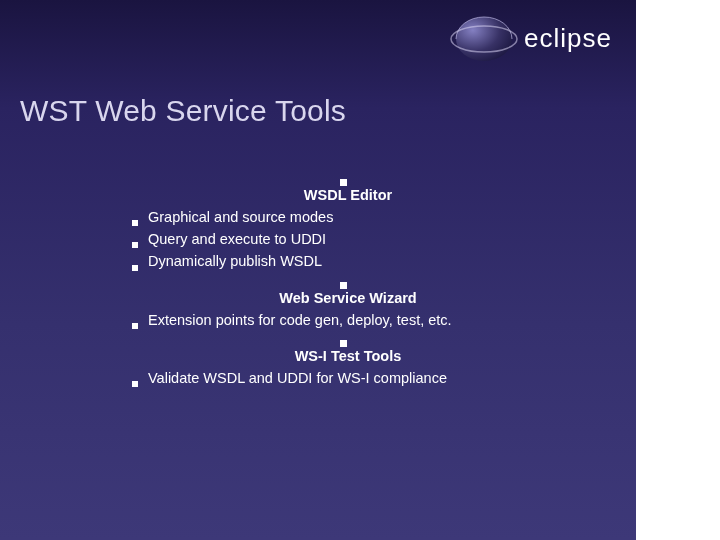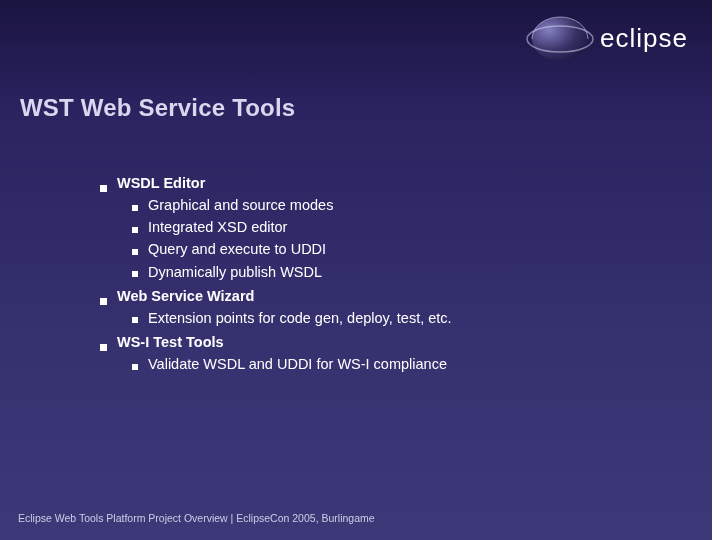--- a/index.html
+++ b/index.html
@@ -5,63 +5,64 @@
   html, body {
     margin: 0;
     padding: 0;
     width: 720px;
     height: 540px;
     font-family: Arial, Helvetica, sans-serif;
     overflow: hidden;
   }
   .slide {
     position: relative;
-    width: 712px;
+    width: 636px;
     height: 540px;
     background: linear-gradient(180deg, #1a1440 0%, #2a2360 20%, #35306e 60%, #3d3878 100%);
     color: #fff;
   }
   .logo {
     position: absolute;
     top: 8px;
     right: 10px;
     width: 200px;
     height: 60px;
     display: flex;
     justify-content: flex-end;
     align-items: center;
   }
   .logo svg { display: block; }
   .title {
     position: absolute;
     left: 20px;
     top: 94px;
-    font-size: 24px;
-    font-weight: 700;
+    font-size: 30px;
+    font-weight: 400;
     color: #d9d6ee;
     letter-spacing: 0.2px;
   }
   .content {
     position: absolute;
     left: 100px;
     top: 168px;
     right: 40px;
     color: #ffffff;
     font-size: 14.5px;
     line-height: 1.25;
   }
   .l1 {
     display: flex;
-    align-items: flex-end;
+    align-items: center;
     margin: 6px 0 2px 0;
     font-weight: 700;
+    flex-direction: column;
   }
   .l2 {
     display: flex;
-    align-items: center;
+    align-items: flex-end;
     margin: 4px 0 4px 32px;
     font-weight: 400;
   }
   .bullet {
     display: inline-block;
     width: 7px;
     height: 7px;
     background: #ffffff;
     margin-top: 5px;
     margin-right: 10px;
@@ -107,24 +108,20 @@
   <div class="content">
 
     <div class="l1">
       <span class="bullet"></span>
       <span class="txt">WSDL Editor</span>
     </div>
     <div class="l2">
       <span class="bullet"></span>
       <span class="txt">Graphical and source modes</span>
     </div>
-    <div class="l2">
-      <span class="bullet"></span>
-      <span class="txt">Integrated XSD editor</span>
-    </div>
 
     <div class="l2">
       <span class="bullet"></span>
       <span class="txt">Query and execute to UDDI</span>
     </div>
     <div class="l2">
       <span class="bullet"></span>
       <span class="txt">Dynamically publish WSDL</span>
     </div>
 
@@ -141,15 +138,14 @@
       <span class="bullet"></span>
       <span class="txt">WS-I Test Tools</span>
     </div>
     <div class="l2">
       <span class="bullet"></span>
       <span class="txt">Validate WSDL and UDDI for WS-I compliance</span>
     </div>
 
   </div>
 
-  <div class="footer">Eclipse Web Tools Platform Project Overview   |   EclipseCon 2005, Burlingame</div>
 
 </div>
 
 </body></html>

